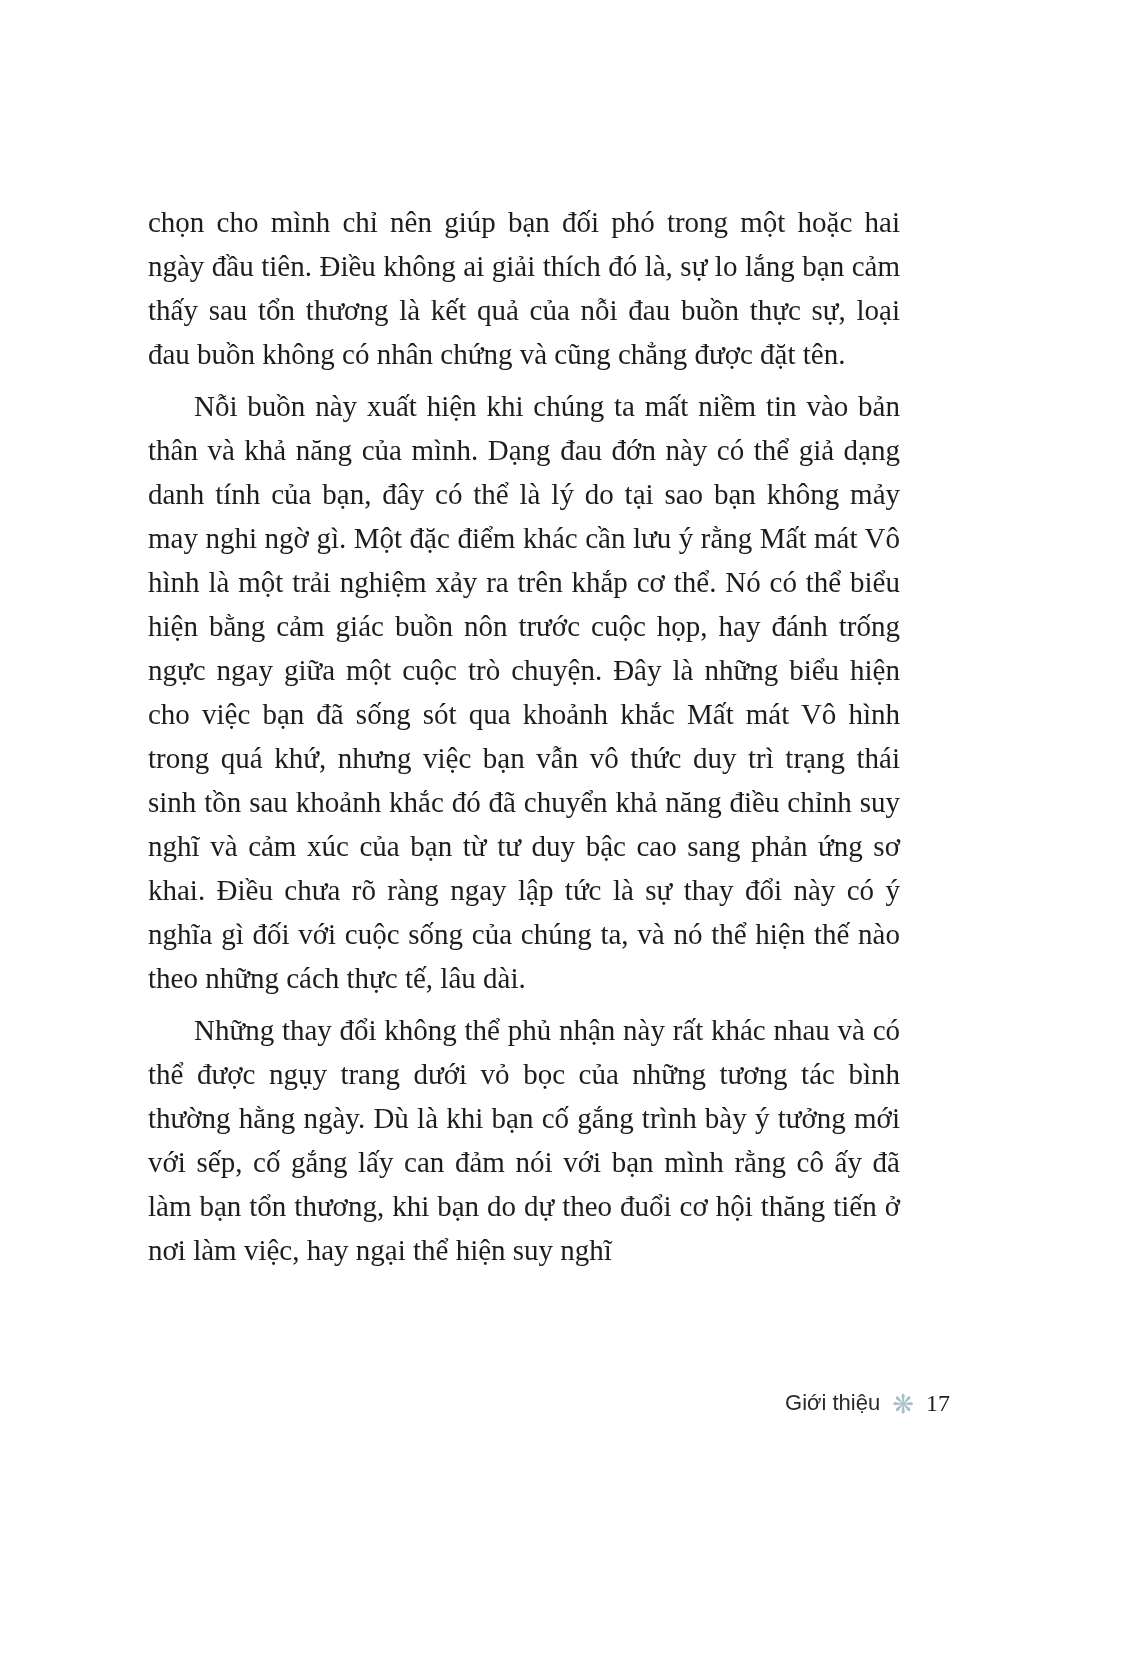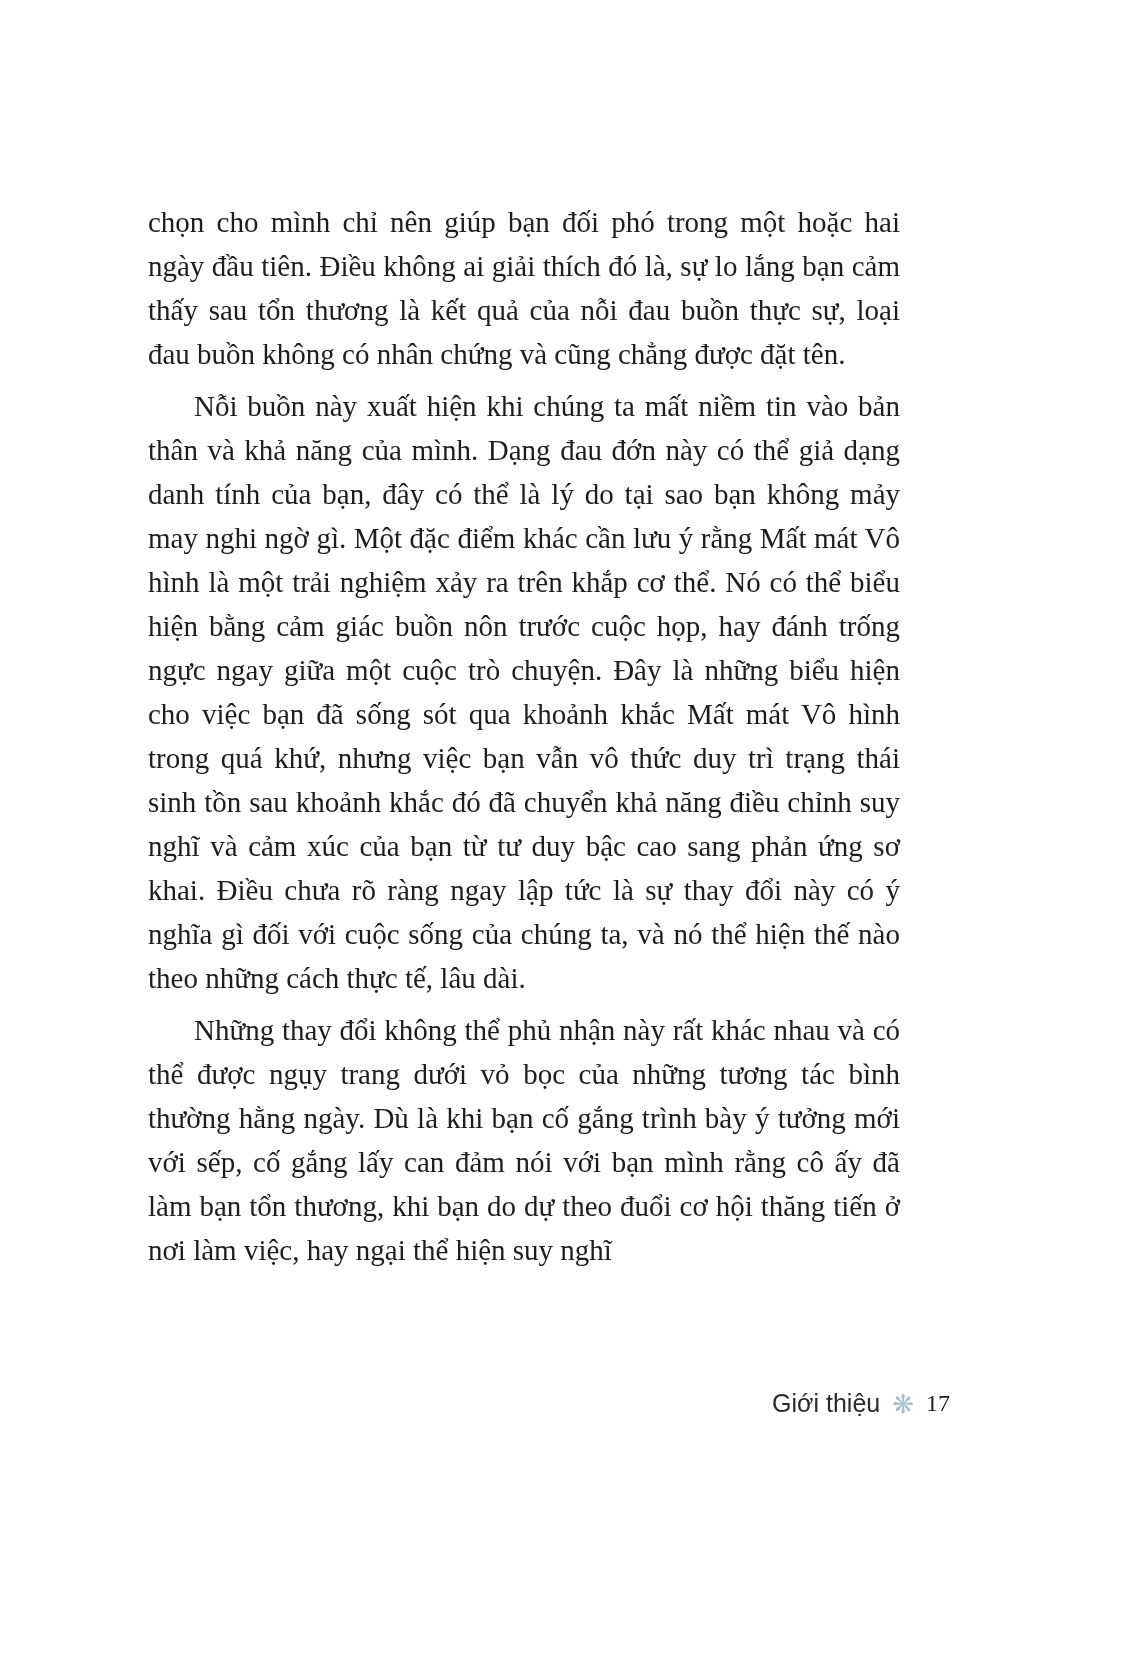--- a/index.html
+++ b/index.html
@@ -33,21 +33,21 @@
     position: absolute;
     top: 1390px;
     right: 176px;
     display: flex;
     align-items: center;
     gap: 12px;
     line-height: 1;
   }
   .footer .section {
     font-family: "Liberation Sans", sans-serif;
-    font-size: 25px;
+    font-size: 22px;
     font-weight: 500;
     color: #2a2a2a;
   }
   .footer .ornament {
     font-family: "DejaVu Sans", sans-serif;
     font-size: 26px;
     color: #a8bfcb;
     transform: translateY(1px);
   }
   .footer .pagenum {

